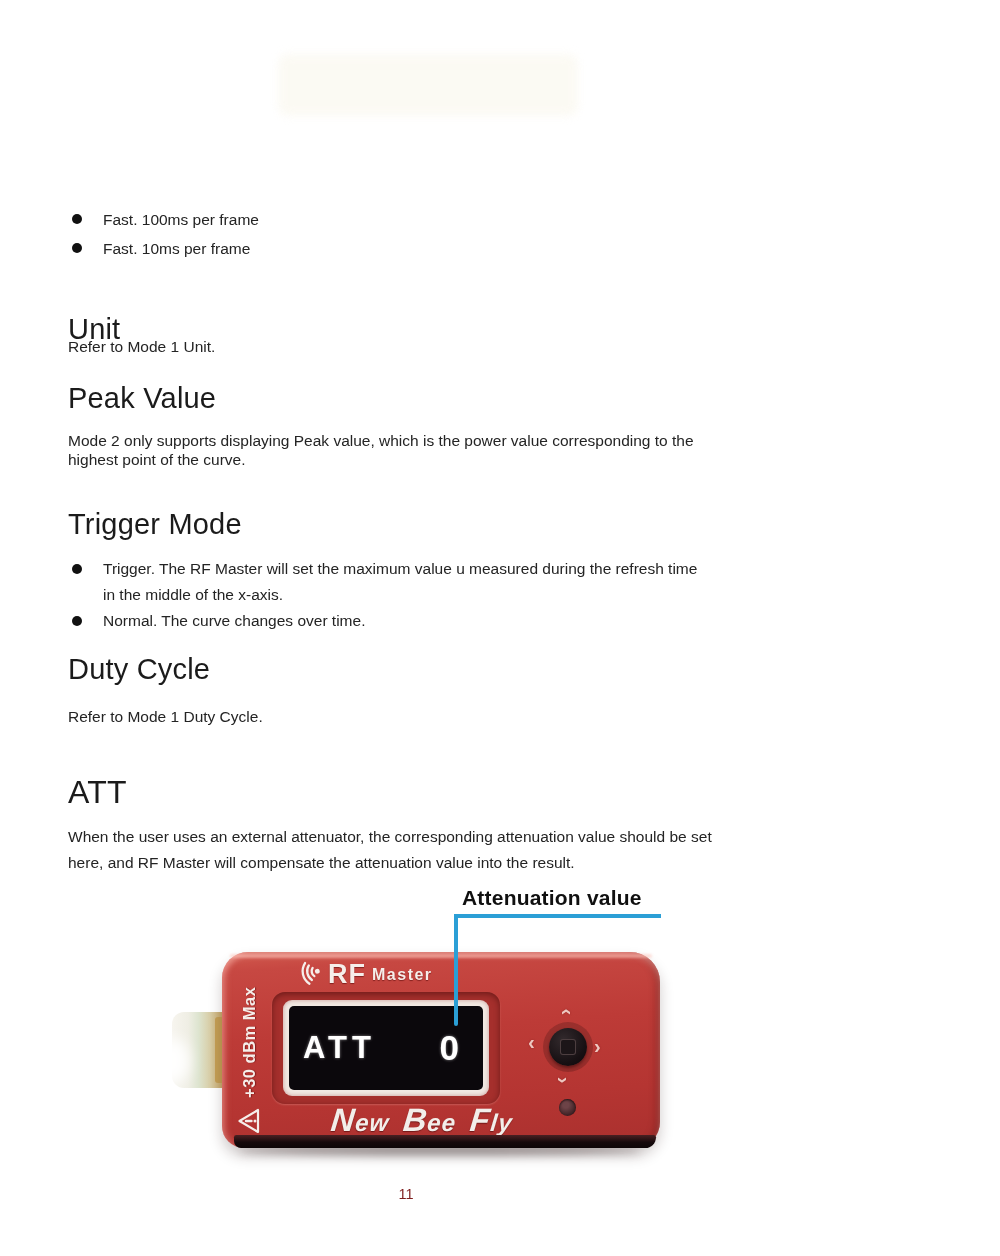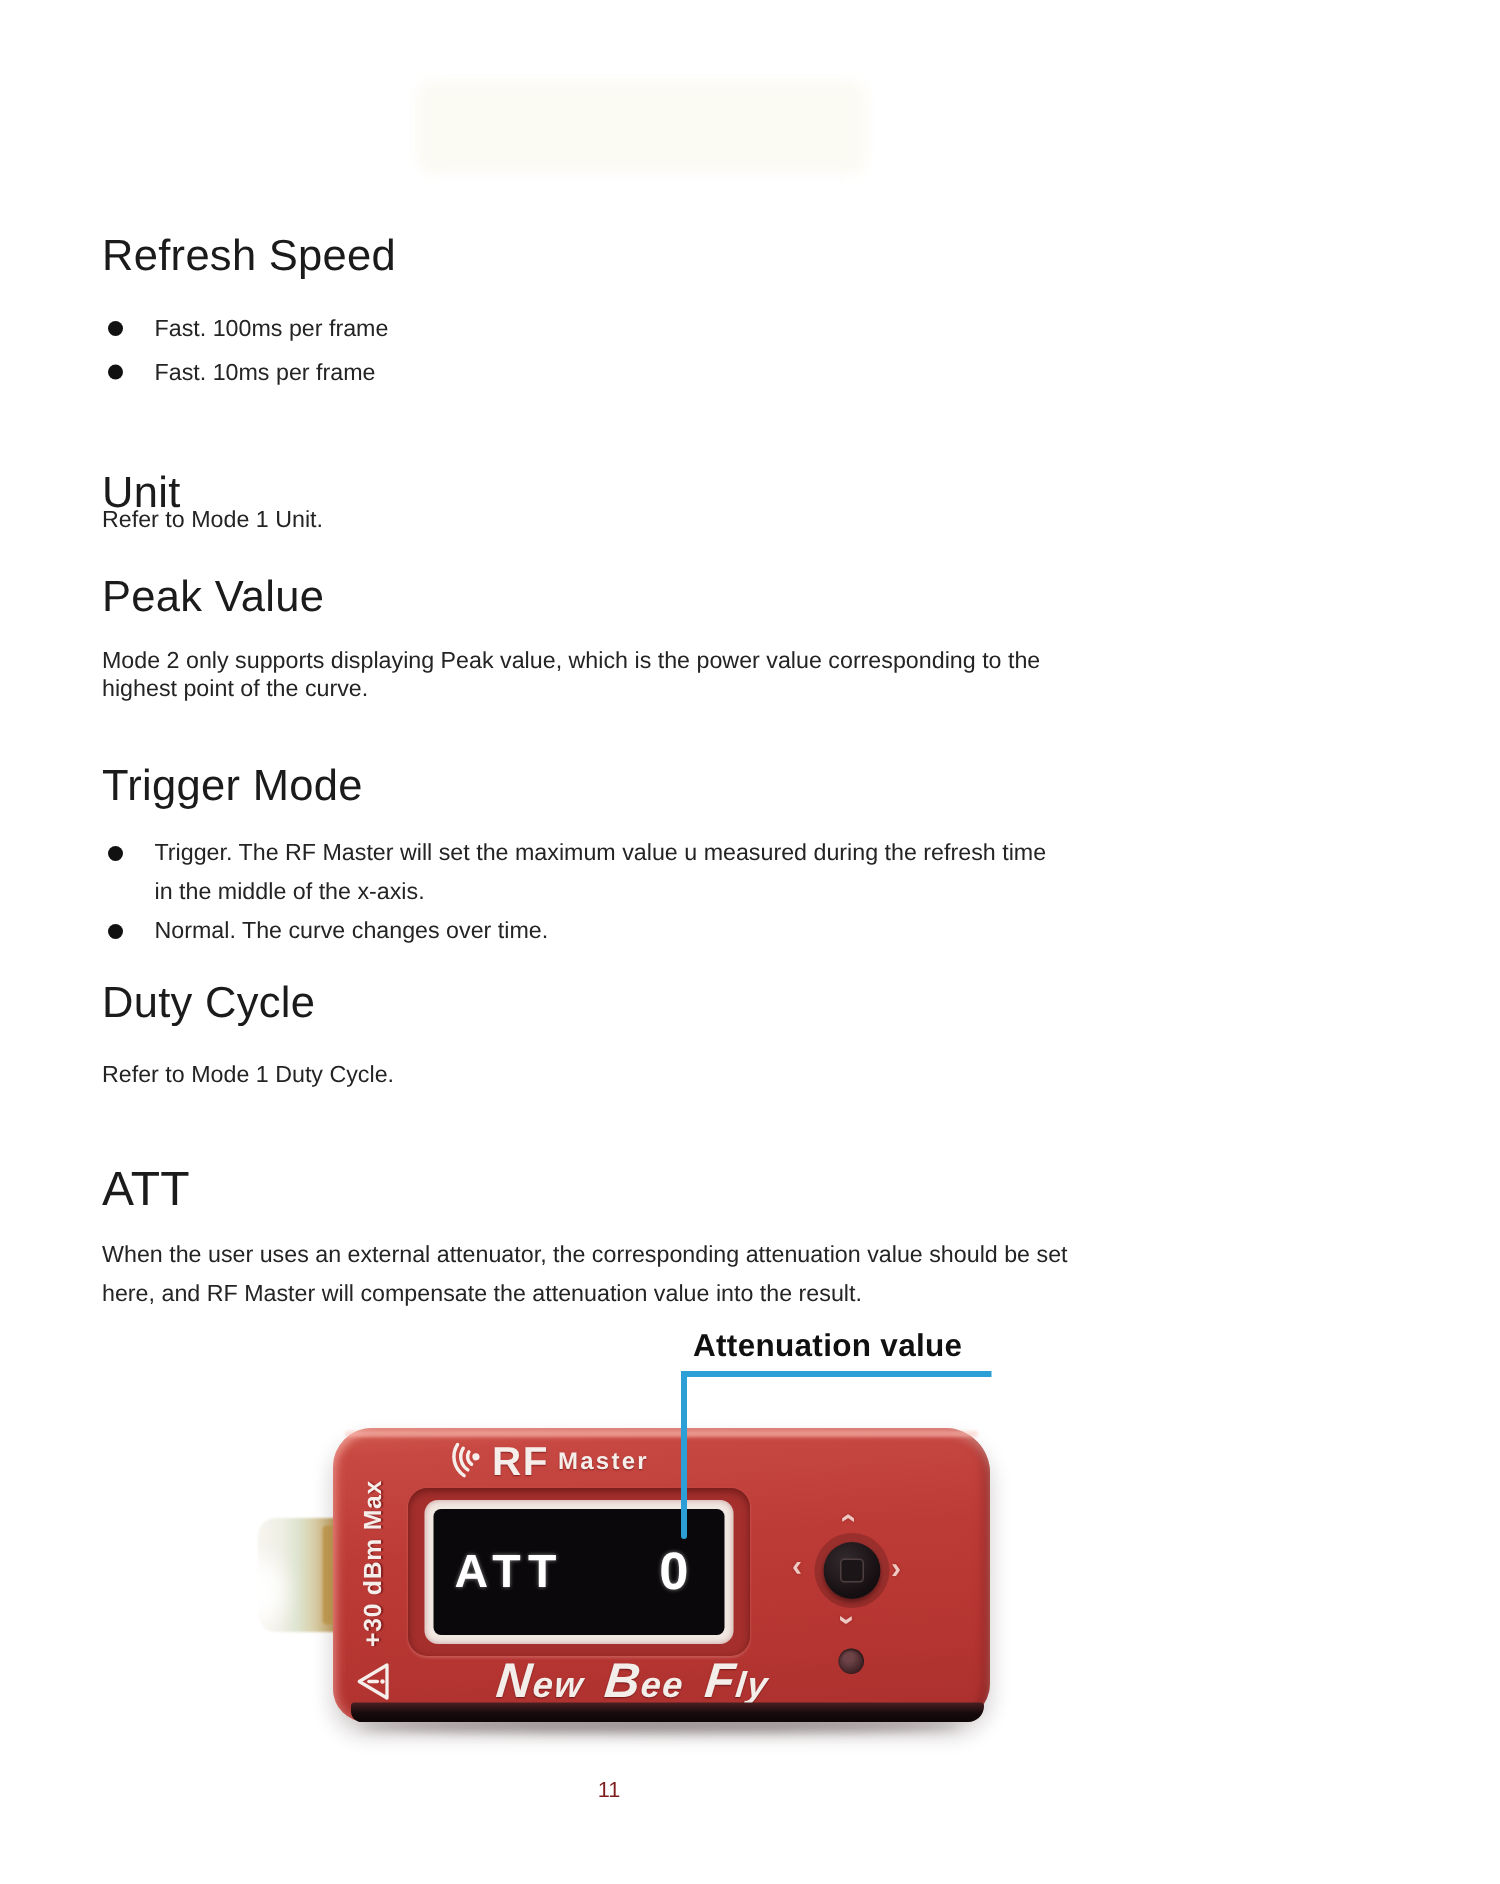--- a/index.html
+++ b/index.html
@@ -101,21 +101,20 @@
   .page-number { position:absolute; left:394px; top:1186px; width:24px; text-align:center;
     font-size:14.5px; color:#7f1d1d; }
 </style>
 </head>
 <body>
 
 <div class="page">
 
   <div class="ghost-blob"></div>
 
-  <div class="h1" style="top:155px;">Refresh Speed</div>
   <ul class="bullet-list" style="top:205px;">
     <li class="bullet-item">
       <span class="bullet-dot"></span>
       <span>Fast. 100ms per frame</span>
     </li>
     <li class="bullet-item">
       <span class="bullet-dot"></span>
       <span>Fast. 10ms per frame</span>
     </li>
   </ul>

